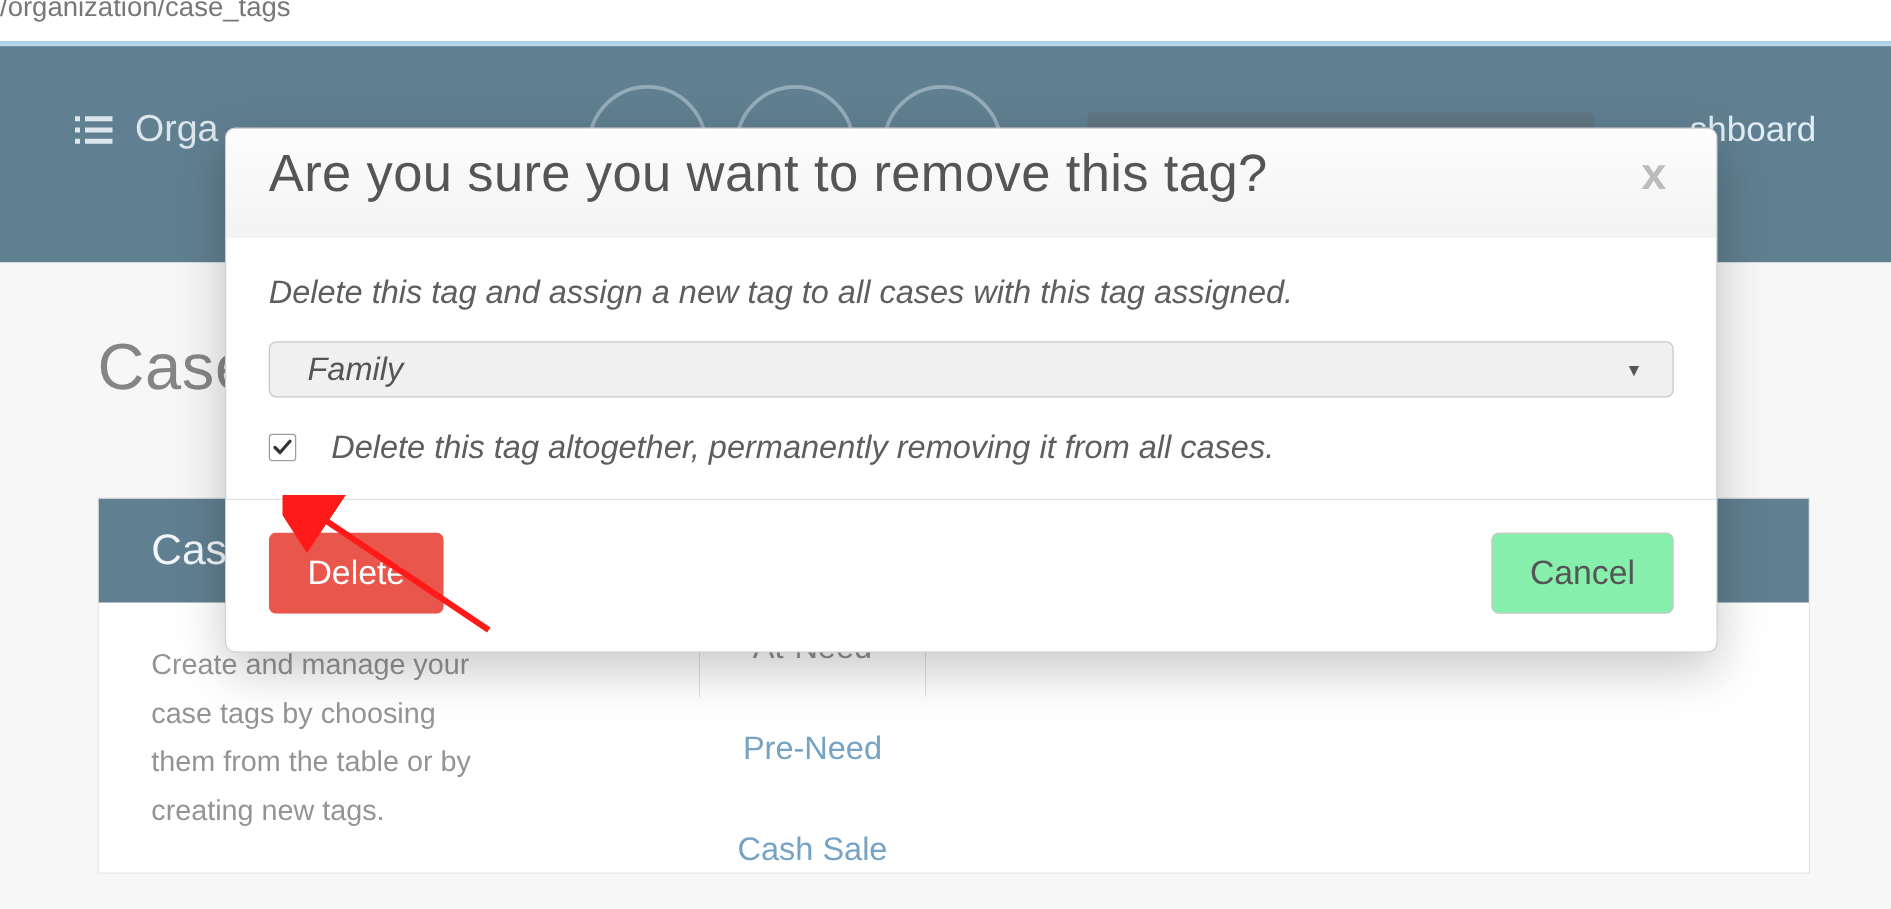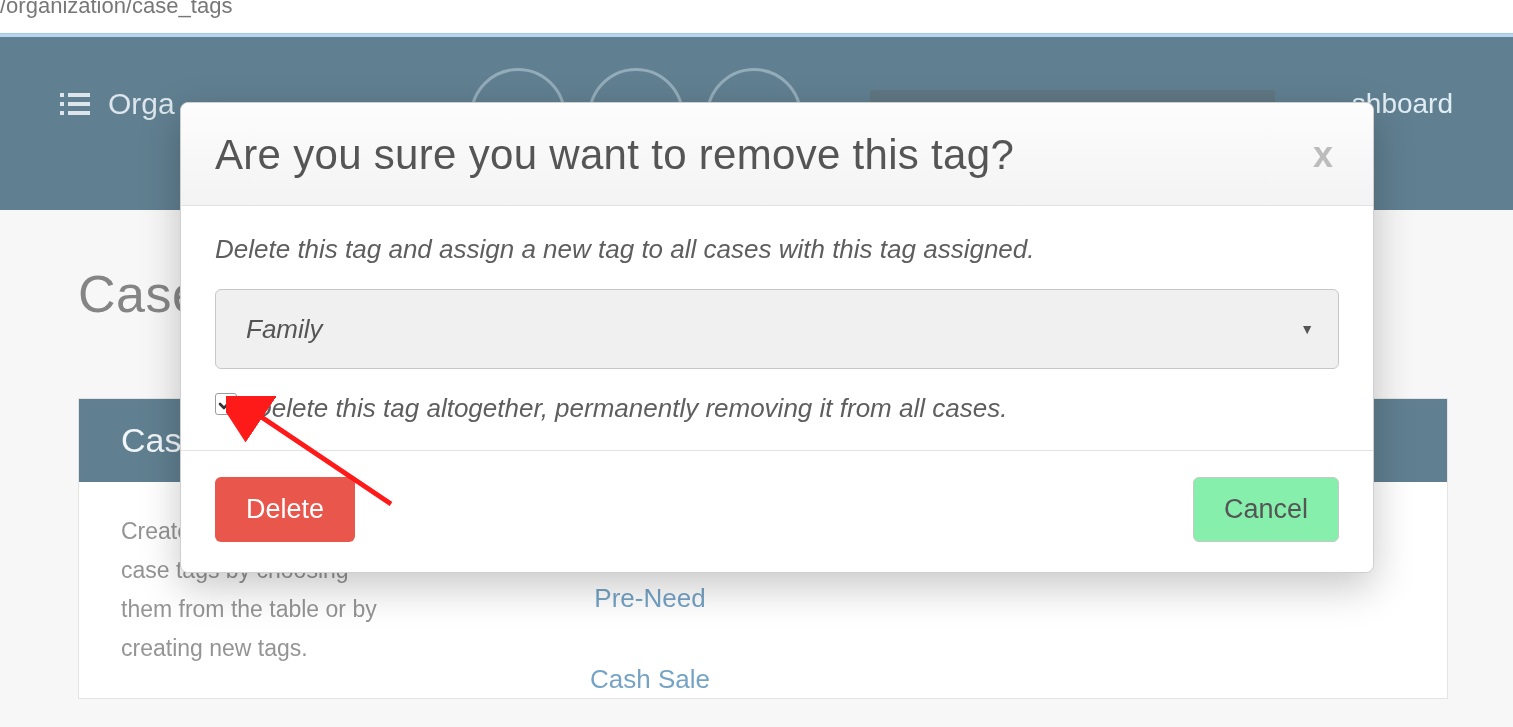--- a/index.html
+++ b/index.html
@@ -172,21 +172,21 @@
       top: 102px; left: 180px;
       width: 1194px;
       background:#fff;
       border:1px solid #cfcfcf;
       border-radius: 8px;
       box-shadow: 0 14px 40px rgba(0,0,0,0.22);
       display:flex;
       flex-direction:column;
     }
     .modal-header {
-      padding: 28px 34px 26px 34px;
+      padding: 12px 34px 26px 34px;
       display:flex;
       align-items:center;
       justify-content:space-between;
       border-bottom:1px solid #e2e2e2;
       background: linear-gradient(#fdfdfd,#f3f3f3);
       border-radius: 8px 8px 0 0;
     }
     .modal-title {
       font-size: 42px;
       font-weight: 400;
@@ -206,40 +206,40 @@
       border-bottom:1px solid #e2e2e2;
       font-style:italic;
     }
     .modal-instruction {
       font-size: 26px;
       color:#5e5e5e;
       margin-bottom: 24px;
     }
     .select {
       width:100%;
-      height: 80px;
+      height: 45px;
       border:1px solid #c7c7c7;
       border-radius: 6px;
       background:#f0f0f0;
       display:flex;
       align-items:center;
       justify-content:space-between;
       padding: 0 24px 0 30px;
       font-size: 26px;
       color:#555;
       cursor:pointer;
     }
     .select .caret {
       font-size: 14px;
       color:#555;
     }
     .checkbox-row {
       display:flex;
-      align-items:flex-start;
-      gap: 16px;
+      align-items:center;
+      gap: 28px;
       margin-top: 24px;
     }
     .chk {
       width: 22px; height:22px;
       border:1px solid #9c9c9c;
       border-radius: 3px;
       background:#fff;
       display:flex; align-items:center; justify-content:center;
       cursor:pointer;
     }

